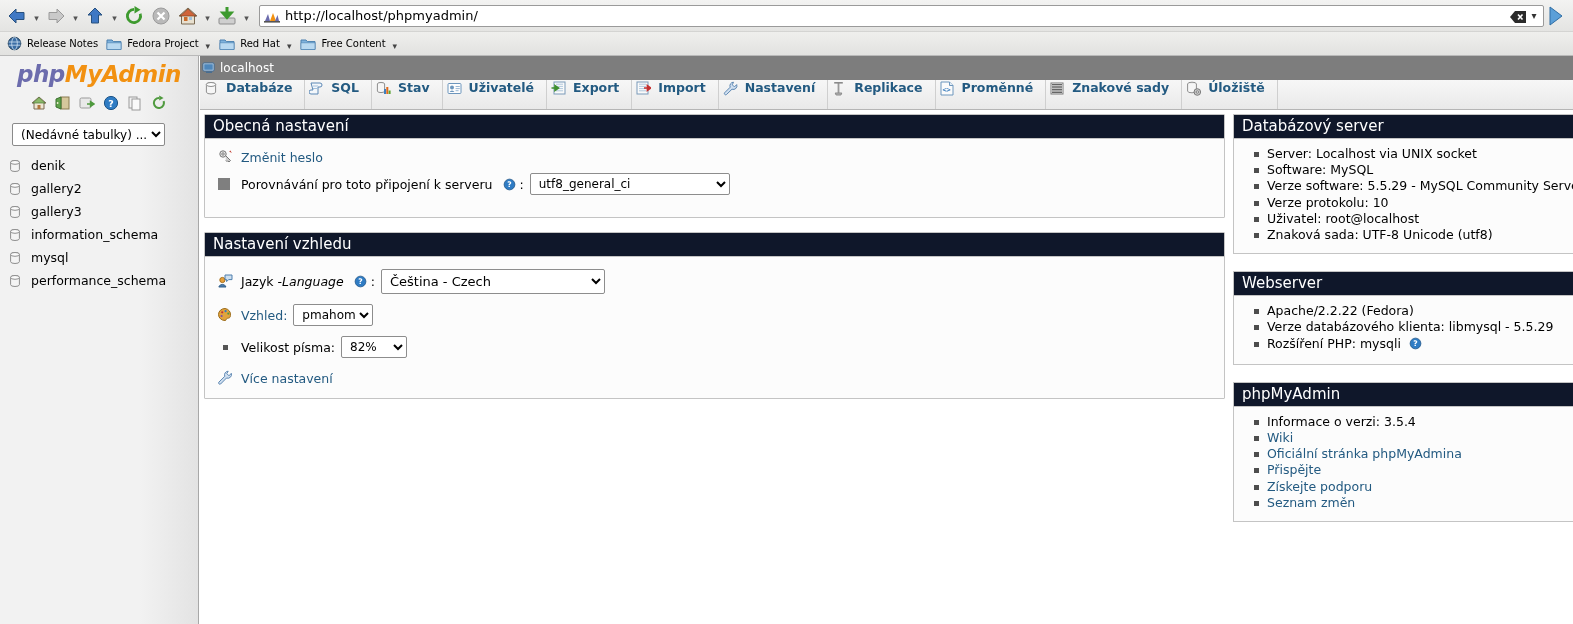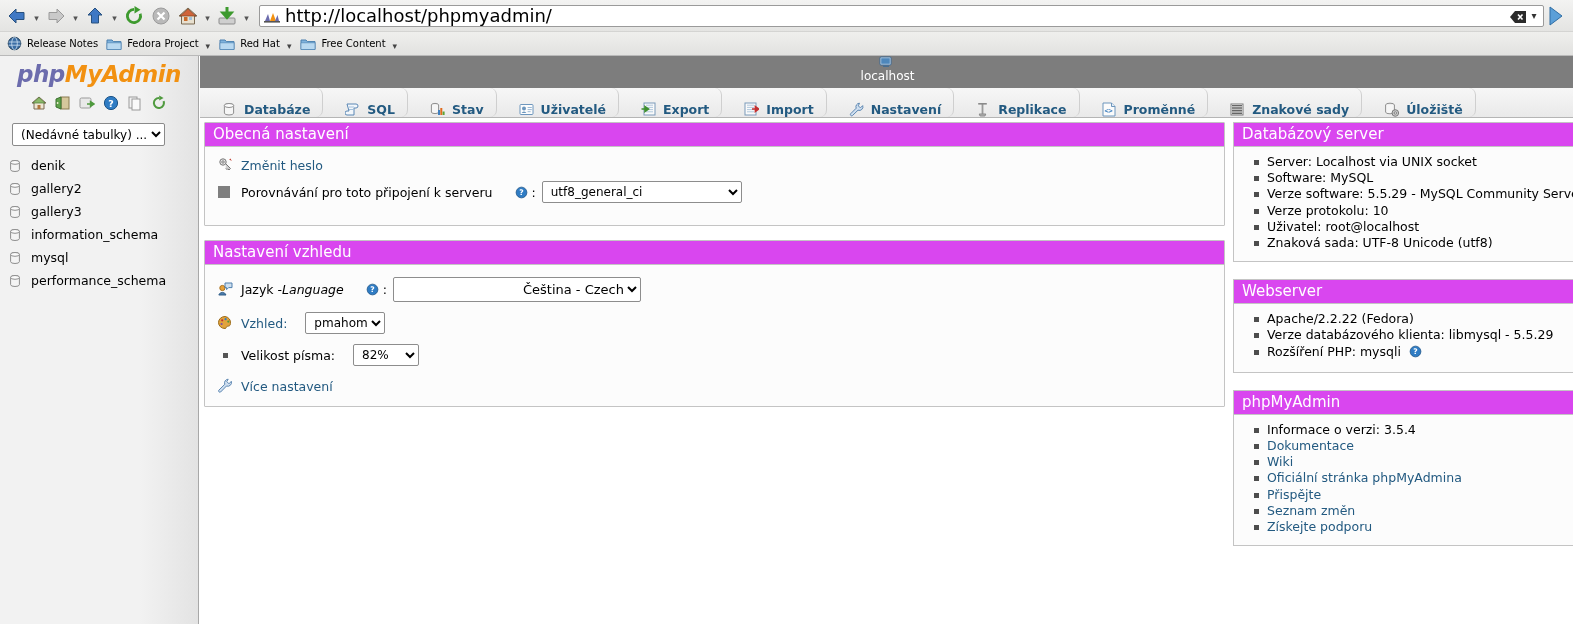--- a/index.html
+++ b/index.html
@@ -45,21 +45,21 @@
     border: 1px solid #9a9a9a;
     border-radius: 2px;
     display: flex;
     align-items: center;
     padding: 0 2px 0 4px;
     min-width: 0;
   }
   .urlbar-favicon { width: 16px; height: 14px; margin-right: 5px; flex: 0 0 16px; }
   .urlbar-text {
     flex: 1;
-    font-size: 18px;
+    font-size: 13px;
     color: #000;
     white-space: nowrap;
     overflow: hidden;
     font-family: "DejaVu Sans", sans-serif;
   }
   .urlbar-clear { width: 18px; height: 14px; flex: 0 0 18px; }
   .urlbar-drop { width: 14px; flex: 0 0 14px; text-align: center; font-size: 10px; color: #333; }
   .go-btn { width: 22px; height: 26px; margin-left: 2px; display:flex; align-items:center; justify-content:center;}
 
   #bookmarks-bar {
@@ -144,66 +144,64 @@
   
   #content-frame {
     position: absolute;
     left: 200px; top: 0;
     width: 1373px;
     height: 568px;
     background: #fff;
     overflow: hidden;
   }
   #server-titlebar {
-    height: 32px;
+    height: 24px;
     background: #7d7d7d;
     color: #fff;
     display: flex;
     align-items: center;
     padding-left: 2px;
     font-size: 12px;
     font-family: "DejaVu Sans", sans-serif;
-    flex-direction: column;
   }
   #server-titlebar .st-ico { width: 14px; height: 13px; margin-right: 4px; }
 
   #tabbar {
     height: 30px;
     background: linear-gradient(#f7f7f7, #e9e9e9);
     border-bottom: 1px solid #b5b5b5;
     display: flex;
     align-items: stretch;
   }
   .tab {
     display: flex;
-    align-items: flex-end;
-    padding: 0 12px 0 22px;
+    align-items: flex-start;
+    padding: 0 12px 0 4px;
     border-right: 1px solid #cfcfcf;
     font-size: 12.5px;
     font-weight: bold;
     color: #235a81;
     white-space: nowrap;
     font-family: "DejaVu Sans", sans-serif;
-    border-radius: 7px;
   }
   .tab .tab-ico { width: 16px; height: 16px; margin-right: 6px; flex: 0 0 16px; display:flex; align-items:center; }
 
   
   #main-area {
     position: relative;
     height: 517px;
     background: #fff;
   }
   .fieldset {
     border: 1px solid #c4c4c4;
     background: #fcfcfc;
     border-radius: 1px;
   }
   .fieldset > .legend {
-    background: #d946ef;
+    background: #0f172a;
     color: #fff;
     font-size: 15px;
     padding: 2px 12px 3px 8px;
     font-family: "DejaVu Sans", sans-serif;
     border-bottom: 1px solid #c4c4c4;
   }
   .fieldset > .fsbody { padding: 10px 12px 14px 12px; }
 
   #left-col {
     position: absolute;
@@ -217,35 +215,35 @@
     margin-bottom: 8px;
     font-size: 12.5px;
     color: #000;
   }
   .settings-row .row-ico { width: 16px; height: 16px; margin-right: 8px; flex: 0 0 16px; display:flex;align-items:center;}
   .settings-row a { color: #235a81; text-decoration: none; }
   .settings-row .bullet-sq {
     width: 5px; height: 5px; background: #555;
     margin: 0 13px 0 6px; flex: 0 0 5px;
   }
-  .lbl { margin-right: 18px; }
+  .lbl { margin-right: 6px; }
   .lbl-italic { font-style: italic; }
   .help-ico { width: 13px; height: 13px; margin: 0 4px; flex:0 0 13px; }
   select.pma-select {
     font-family: "DejaVu Sans", sans-serif;
     font-size: 12px;
     border: 1px solid #8d8d8d;
     background: #fff;
     color: #000;
     height: 22px;
     padding-left: 4px;
     border-radius: 2px;
   }
   #collation-select { width: 200px; margin-left: 6px; }
-  #language-select { width: 248px; text-align: right; }
+  #language-select { width: 224px; }
   #theme-select { width: 80px; }
   #fontsize-select { width: 66px; }
 
   
   #right-col {
     position: absolute;
     right: 0; top: 4px;
     width: 340px;
   }
   #right-col .fieldset { margin-bottom: 17px; border-right: none; border-radius: 0; }
@@ -801,26 +799,25 @@
               </li>
             </ul>
           </div>
         </div>
 
         <div class="fieldset">
           <div class="legend">phpMyAdmin</div>
           <div class="fsbody">
             <ul>
               <li>Informace o verzi: 3.5.4</li>
-              <li><a href="#">Dokumentace</a></li>
               <li><a href="#">Wiki</a></li>
               <li><a href="#">Oficiální stránka phpMyAdmina</a></li>
               <li><a href="#">Přispějte</a></li>
+              <li><a href="#">Získejte podporu</a></li>
               <li><a href="#">Seznam změn</a></li>
-              <li><a href="#">Získejte podporu</a></li>
             </ul>
           </div>
         </div>
 
       </div>
     </div>
   </div>
 
 </div>
 

